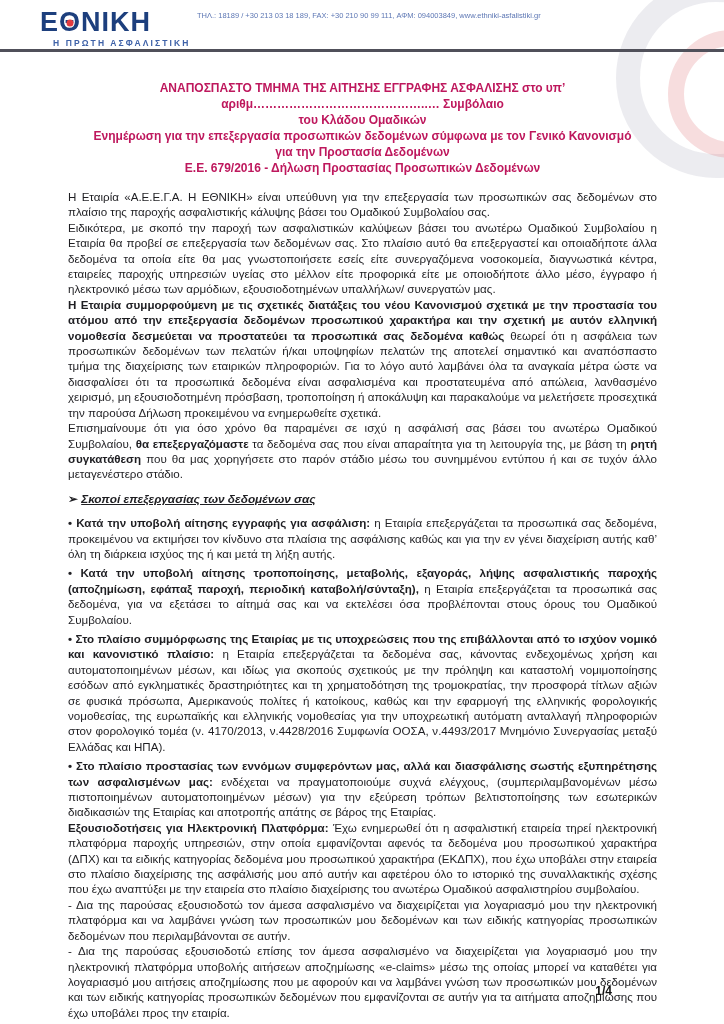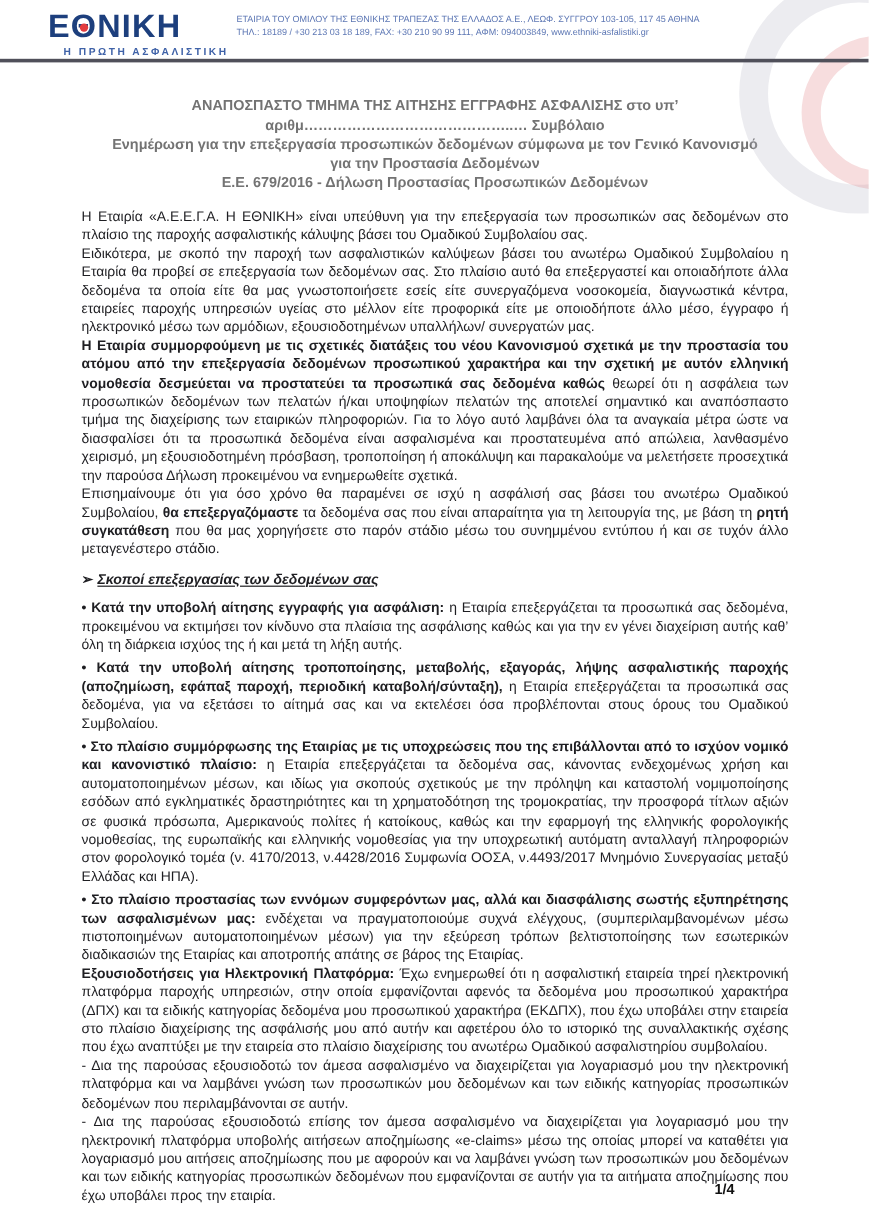--- a/index.html
+++ b/index.html
@@ -30,21 +30,21 @@
   .logo-tagline{
     margin-top:3px;font-size:8.5px;font-weight:bold;letter-spacing:2.1px;
     color:#3f62a8;
     margin-left:13px;
   }
   .company-info{position:absolute;left:197px;top:11px;font-size:7.5px;line-height:10.5px;color:#5d77b4;}
   .company-info .l1{font-weight:bold;color:#3f62a8;}
   .header-rule{position:absolute;top:49px;left:0;right:0;height:3px;background:#50505a;z-index:3;}
   
   .content{position:absolute;left:68px;width:589px;top:80px;z-index:1;}
-  .title-block{text-align:center;font-weight:bold;font-size:12px;line-height:16px;color:#737373;}
+  .title-block{text-align:center;font-weight:bold;font-size:12px;line-height:16px;color:#be185d;}
   .title-line{min-height:16px;}
   .title-line.gap-before{}
   .doc-body{margin-top:13px;font-size:11.6px;line-height:15.4px;text-align:justify;color:#1e1e22;}
   .doc-body p{margin:0;}
   .doc-body p.heading{margin:10px 0 8px 0;font-size:11.8px;}
   .doc-body p.bullet{margin-top:4px;}
   .sb{font-weight:bold;}
   .si{font-style:italic;}
   .su{text-decoration:underline;}
   
@@ -58,29 +58,29 @@
   <div class="header">
     <div class="watermark">
       <div class="wm-outer"></div>
       <div class="wm-inner"></div>
     </div>
     <div class="logo">
       <div class="logo-brand"><span>Ε</span><span class="theta">Θ</span><span>ΝΙΚΗ</span></div>
       <div class="logo-tagline">Η ΠΡΩΤΗ ΑΣΦΑΛΙΣΤΙΚΗ</div>
     </div>
     <div class="company-info">
-      <div class="l2">ΕΤΑΙΡΙΑ ΤΟΥ ΟΜΙΛΟΥ ΤΗΣ ΕΘΝΙΚΗΣ ΤΡΑΠΕΖΑΣ ΤΗΣ ΕΛΛΑΔΟΣ Α.Ε., ΛΕΩΦ. ΣΥΓΓΡΟΥ 103-105, 117 45 ΑΘΗΝΑ</div>
       <div class="l3">ΤΗΛ.: 18189 / +30 213 03 18 189, FAX: +30 210 90 99 111, ΑΦΜ: 094003849, www.ethniki-asfalistiki.gr</div>
     </div>
     <div class="header-rule"></div>
   </div>
 
   <div class="content">
     <div class="title-block">
       <div class="title-line">ΑΝΑΠΟΣΠΑΣΤΟ ΤΜΗΜΑ ΤΗΣ ΑΙΤΗΣΗΣ ΕΓΓΡΑΦΗΣ ΑΣΦΑΛΙΣΗΣ στο υπ’ αριθμ……………………………………..… Συμβόλαιο</div>
+      <div class="title-line">του Κλάδου Ομαδικών</div>
       <div class="title-line">Ενημέρωση για την επεξεργασία προσωπικών δεδομένων σύμφωνα με τον Γενικό Κανονισμό</div>
       <div class="title-line gap-before">για την Προστασία Δεδομένων</div>
       <div class="title-line">Ε.Ε. 679/2016 - Δήλωση Προστασίας Προσωπικών Δεδομένων</div>
     </div>
 
     <div class="doc-body">
         <p class="para"><span>Η Εταιρία «Α.Ε.Ε.Γ.Α. Η ΕΘΝΙΚΗ» είναι υπεύθυνη για την επεξεργασία των προσωπικών σας δεδομένων στο πλαίσιο της παροχής ασφαλιστικής κάλυψης βάσει του Ομαδικού Συμβολαίου σας.</span></p>
         <p class="para"><span>Ειδικότερα, με σκοπό την παροχή των ασφαλιστικών καλύψεων βάσει του ανωτέρω Ομαδικού Συμβολαίου η Εταιρία θα προβεί σε επεξεργασία των δεδομένων σας. Στο πλαίσιο αυτό θα επεξεργαστεί και οποιαδήποτε άλλα δεδομένα τα οποία είτε θα μας γνωστοποιήσετε εσείς είτε συνεργαζόμενα νοσοκομεία, διαγνωστικά κέντρα, εταιρείες παροχής υπηρεσιών υγείας στο μέλλον είτε προφορικά είτε με οποιοδήποτε άλλο μέσο, έγγραφο ή ηλεκτρονικό μέσω των αρμόδιων, εξουσιοδοτημένων υπαλλήλων/ συνεργατών μας.</span></p>
         <p class="para"><span class="sb">Η Εταιρία συμμορφούμενη με τις σχετικές διατάξεις του νέου Κανονισμού σχετικά με την προστασία του ατόμου από την επεξεργασία δεδομένων προσωπικού χαρακτήρα και την σχετική με αυτόν ελληνική νομοθεσία δεσμεύεται να προστατεύει τα προσωπικά σας δεδομένα καθώς </span><span>θεωρεί ότι η ασφάλεια των προσωπικών δεδομένων των πελατών ή/και υποψηφίων πελατών της αποτελεί σημαντικό και αναπόσπαστο τμήμα της διαχείρισης των εταιρικών πληροφοριών. Για το λόγο αυτό λαμβάνει όλα τα αναγκαία μέτρα ώστε να διασφαλίσει ότι τα προσωπικά δεδομένα είναι ασφαλισμένα και προστατευμένα από απώλεια, λανθασμένο χειρισμό, μη εξουσιοδοτημένη πρόσβαση, τροποποίηση ή αποκάλυψη και παρακαλούμε να μελετήσετε προσεχτικά την παρούσα Δήλωση προκειμένου να ενημερωθείτε σχετικά.</span></p>
         <p class="para"><span>Επισημαίνουμε ότι για όσο χρόνο θα παραμένει σε ισχύ η ασφάλισή σας βάσει του ανωτέρω Ομαδικού Συμβολαίου, </span><span class="sb">θα επεξεργαζόμαστε</span><span> τα δεδομένα σας που είναι απαραίτητα για τη λειτουργία της, με βάση τη </span><span class="sb">ρητή συγκατάθεση</span><span> που θα μας χορηγήσετε στο παρόν στάδιο μέσω του συνημμένου εντύπου ή και σε τυχόν άλλο μεταγενέστερο στάδιο.</span></p>

